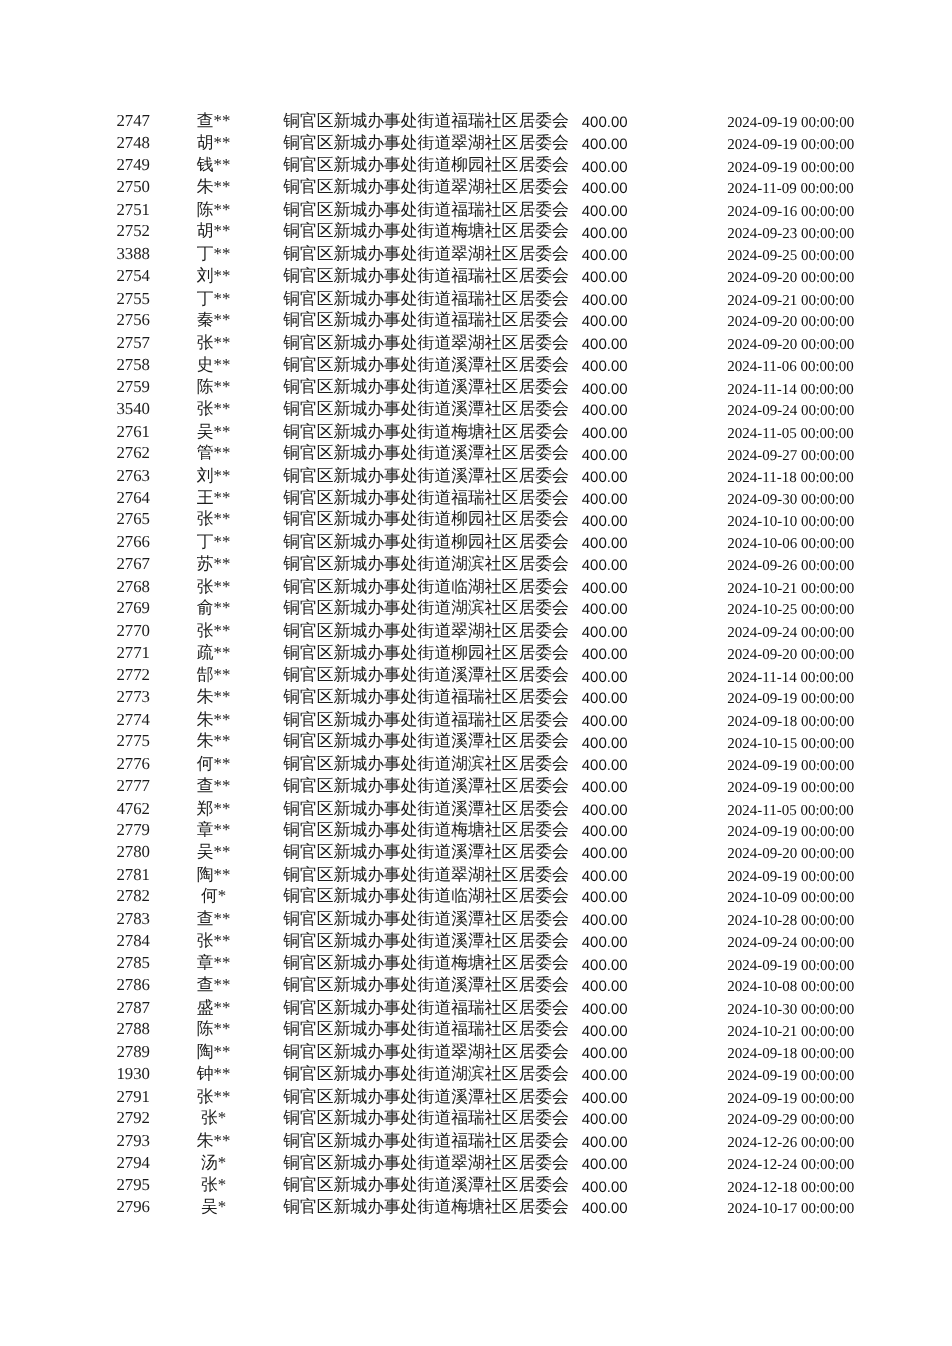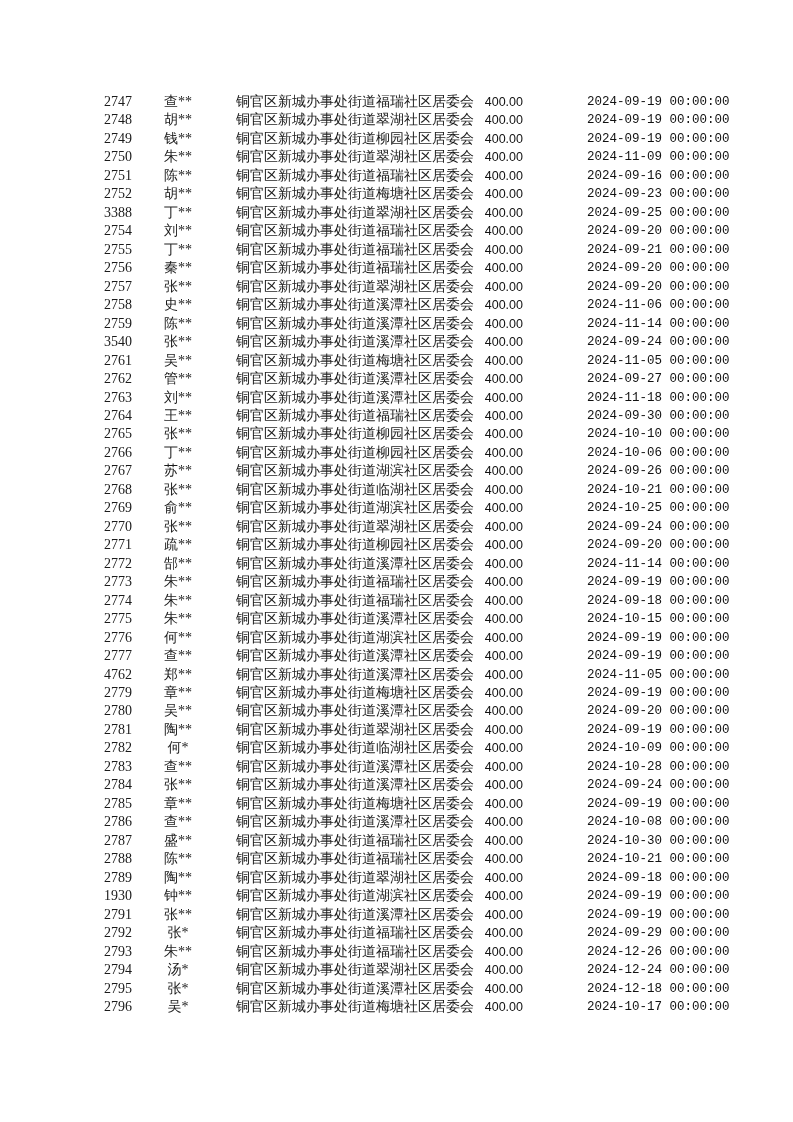--- a/index.html
+++ b/index.html
@@ -21,41 +21,41 @@
   .row {
     position: relative;
     height: 18.47px;
     line-height: 18.47px;
     white-space: nowrap;
   }
   .cell { position: absolute; top: 0; height: 18.47px; }
   .c-id {
     left: 90px; width: 42px;
     font-family: "Liberation Serif", serif;
-    font-size: 14px; text-align: right;
+    font-size: 14px; text-align: center;
   }
   .c-name {
     left: 142px; width: 72px;
     font-family: "Liberation Serif", serif;
     font-size: 14px; text-align: center;
   }
   .c-org {
     left: 205px; width: 300px;
     font-family: "Liberation Serif", serif;
     font-size: 14px; text-align: center;
   }
   .c-amount {
     left: 448px; width: 75px;
     font-family: "Liberation Sans", sans-serif;
     font-size: 12.5px; text-align: right;
     color: #111111;
   }
   .c-date {
-    left: 587px; width: 160px;
-    font-family: Liberation Mono, monospace;
+    left: 606px; width: 160px;
+    font-family: Liberation Serif, serif;
     font-size: 12.5px; text-align: left;
     color: #111111;
   }
 </style>
 </head>
 <body>
 
 <div class="page">
   <div class="table-area">
   <div class="row">

